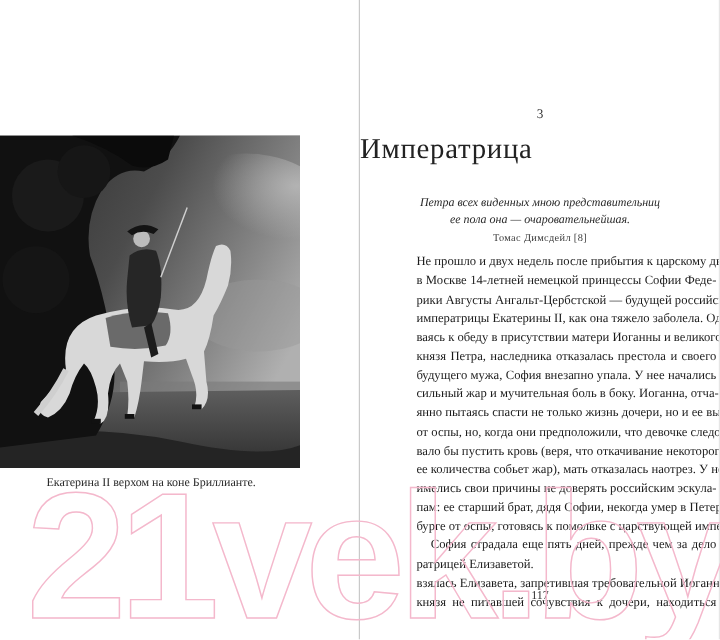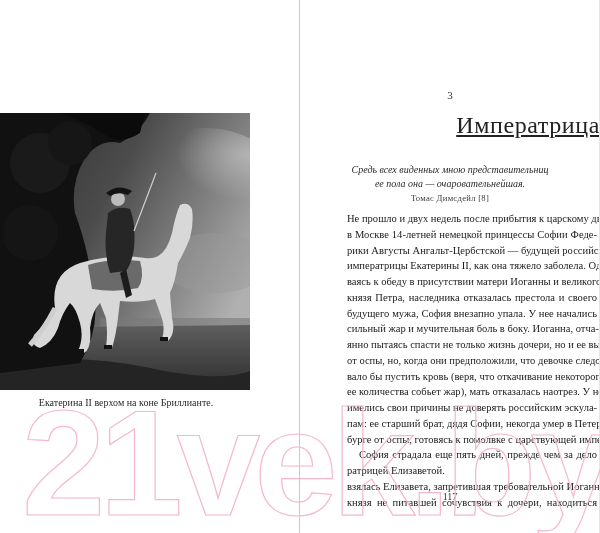--- a/index.html
+++ b/index.html
@@ -26,23 +26,22 @@
     font-size: 10px; line-height: 14px; color: #2a2a2a;
   }
 
   
   .chapter-num {
     position: absolute; left: 300px; width: 300px; top: 89px;
     text-align: center; font-family: "Liberation Serif", serif; font-size: 11px; color: #333;
   }
   .chapter-title {
     position: absolute; left: 300px; width: 300px; top: 112px;
-    text-align: right; font-family: "Liberation Serif", serif; font-size: 24px; letter-spacing: 0.6px; color: #222;
+    text-align: left; font-family: "Liberation Serif", serif; font-size: 24px; letter-spacing: 0.6px; color: #222;
     font-weight: normal;
-    text-decoration: underline;
   }
   .epigraph {
     position: absolute; left: 320px; width: 260px; top: 163px;
     text-align: center; font-family: "Liberation Serif", serif; font-style: italic;
     font-size: 10px; line-height: 14px; color: #2a2a2a;
   }
   .epigraph-author {
     position: absolute; left: 320px; width: 260px; top: 193px;
     text-align: center; font-family: "Liberation Serif", serif; font-size: 8.6px; letter-spacing: 0.3px; color: #3a3a3a;
   }
@@ -129,21 +128,21 @@
   </div>
 
   <div class="gutter"></div>
 
   <div class="page page-right"></div>
 
   <div class="chapter-num">3</div>
   <h1 class="chapter-title">Императрица</h1>
 
   <div class="epigraph">
-    <div>Средь всех виденных мною представительниц</div>
+    <div>Петра всех виденных мною представительниц</div>
     <div>ее пола она — очаровательнейшая.</div>
   </div>
   <div class="epigraph-author">Томас Димсдейл [8]</div>
 
   <div class="body-text">
     <span class="line">Не прошло и двух недель после прибытия к царскому двору</span>
     <span class="line">в Москве 14-летней немецкой принцессы Софии Феде-</span>
     <span class="line">рики Августы Ангальт-Цербстской — будущей российской</span>
     <span class="line">императрицы Екатерины II, как она тяжело заболела. Оде-</span>
     <span class="line">ваясь к обеду в присутствии матери Иоганны и великого</span>

